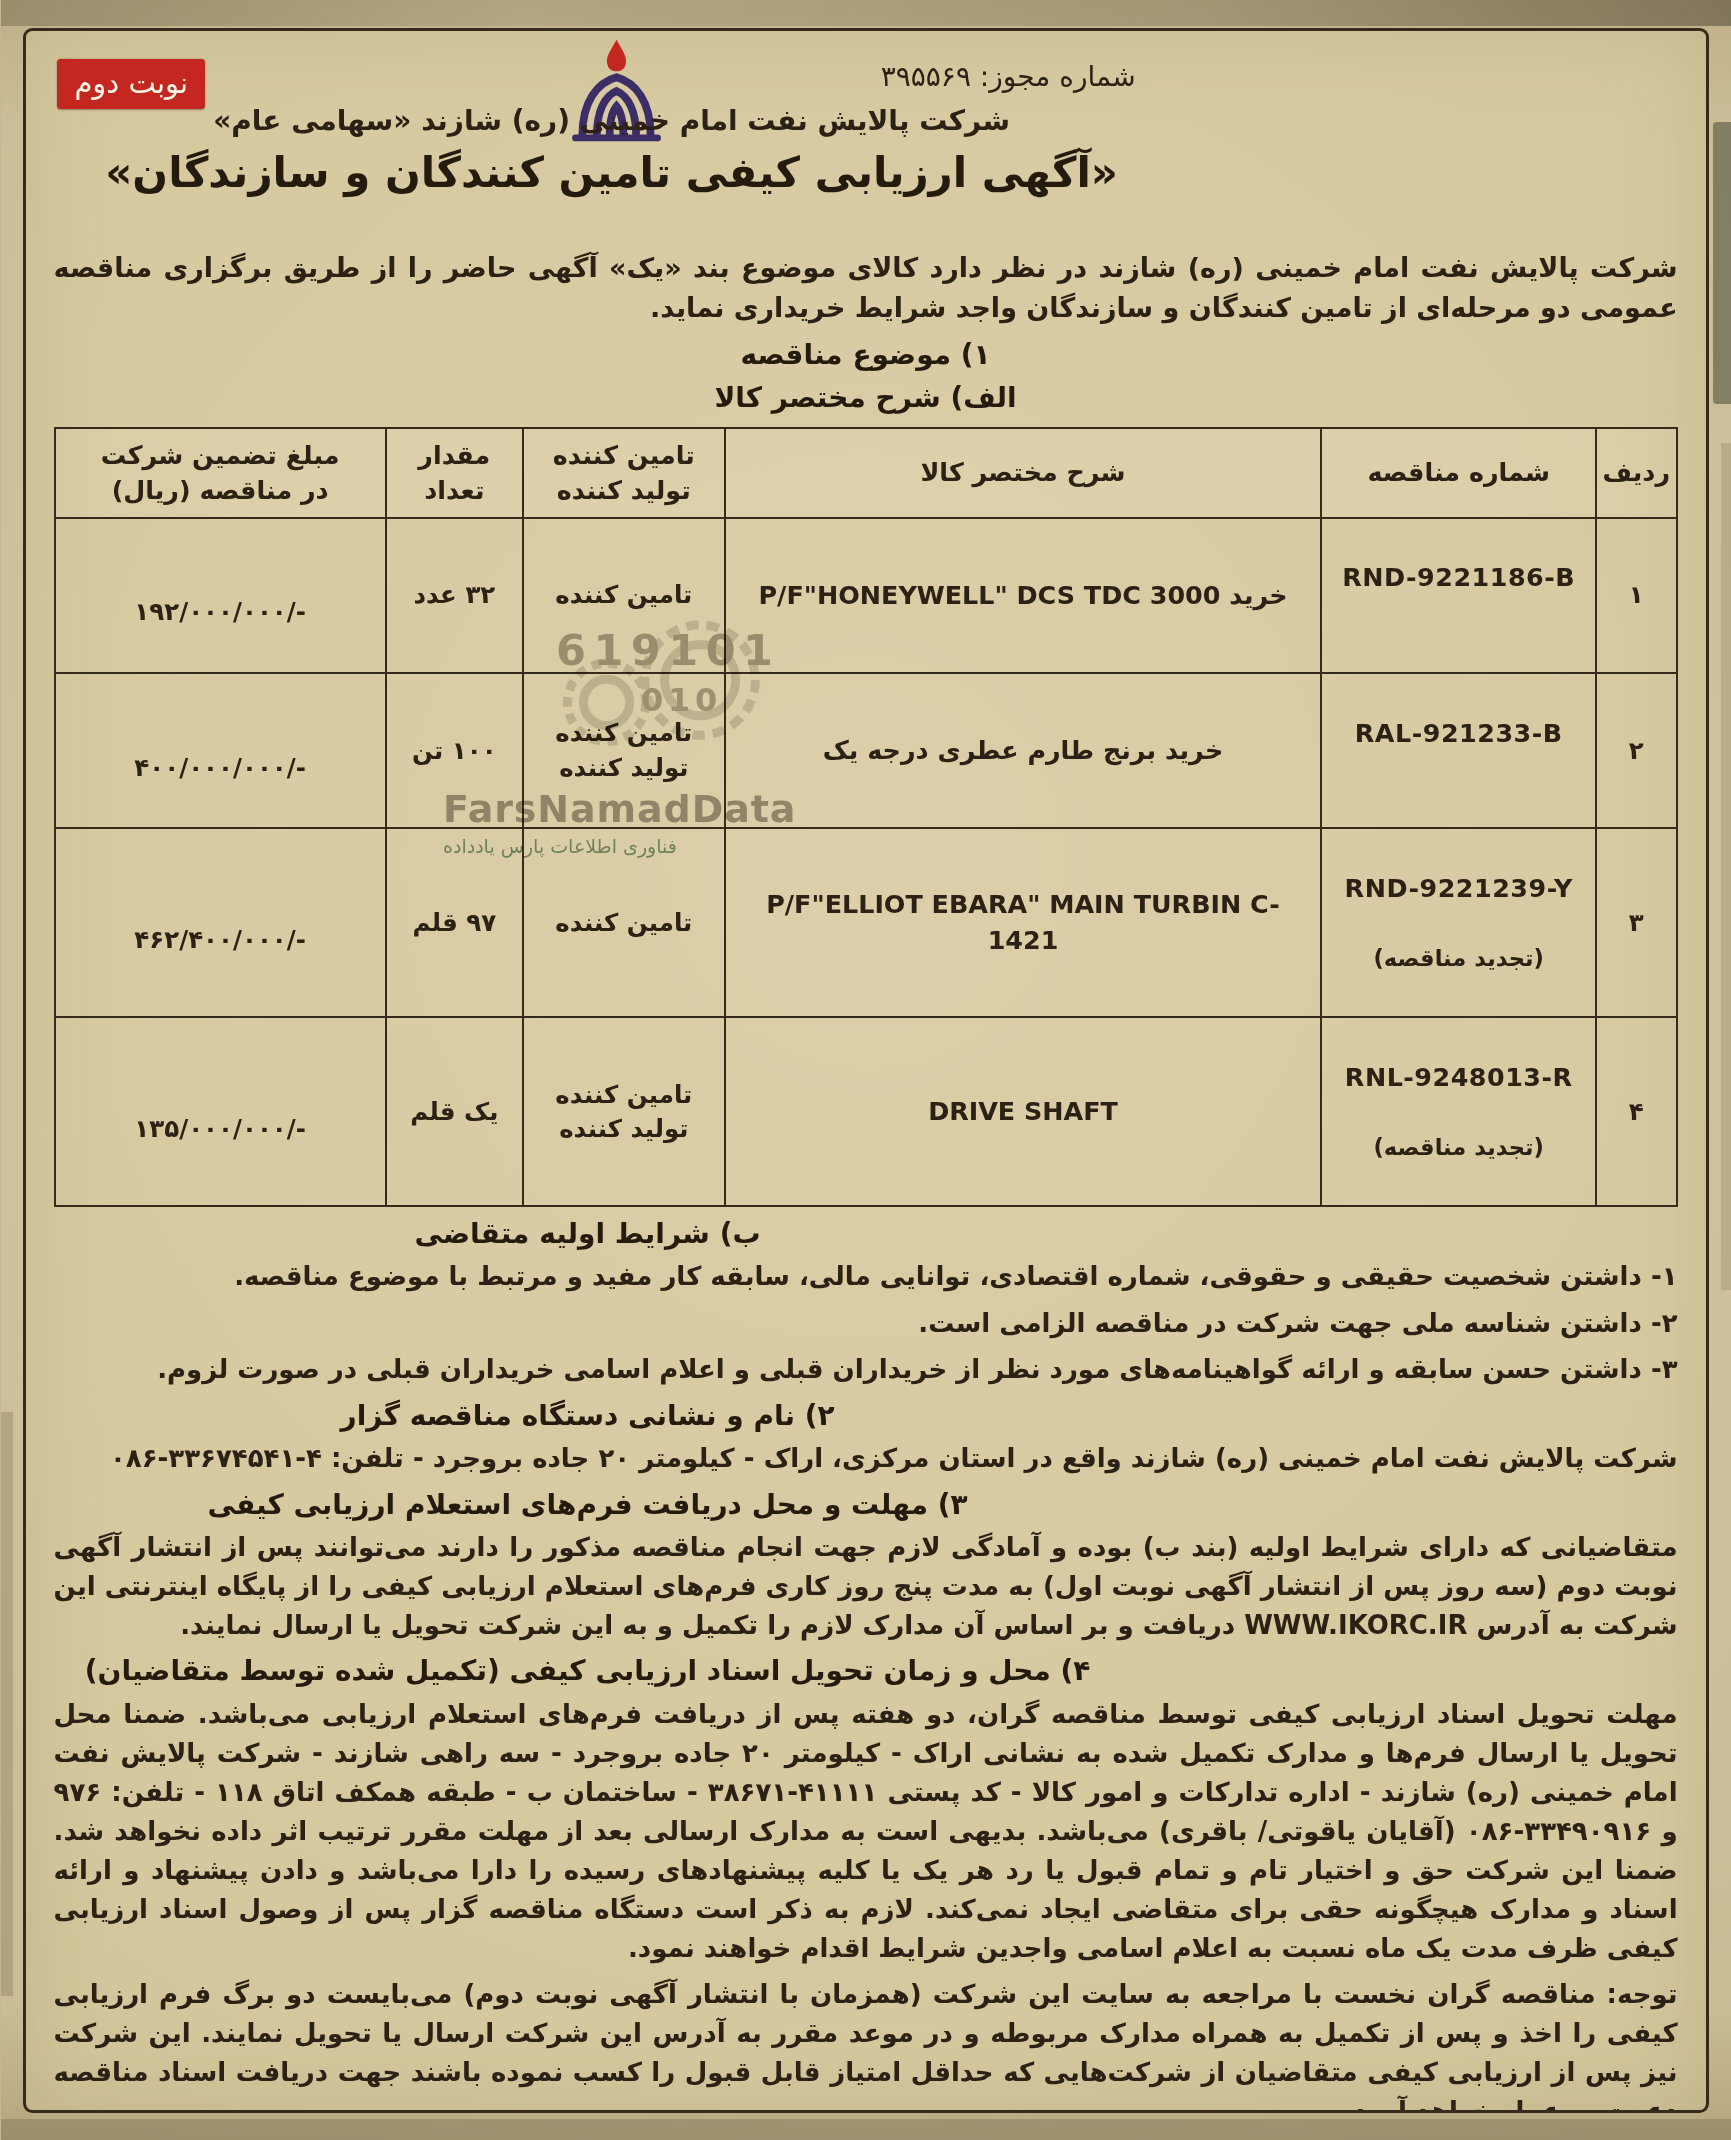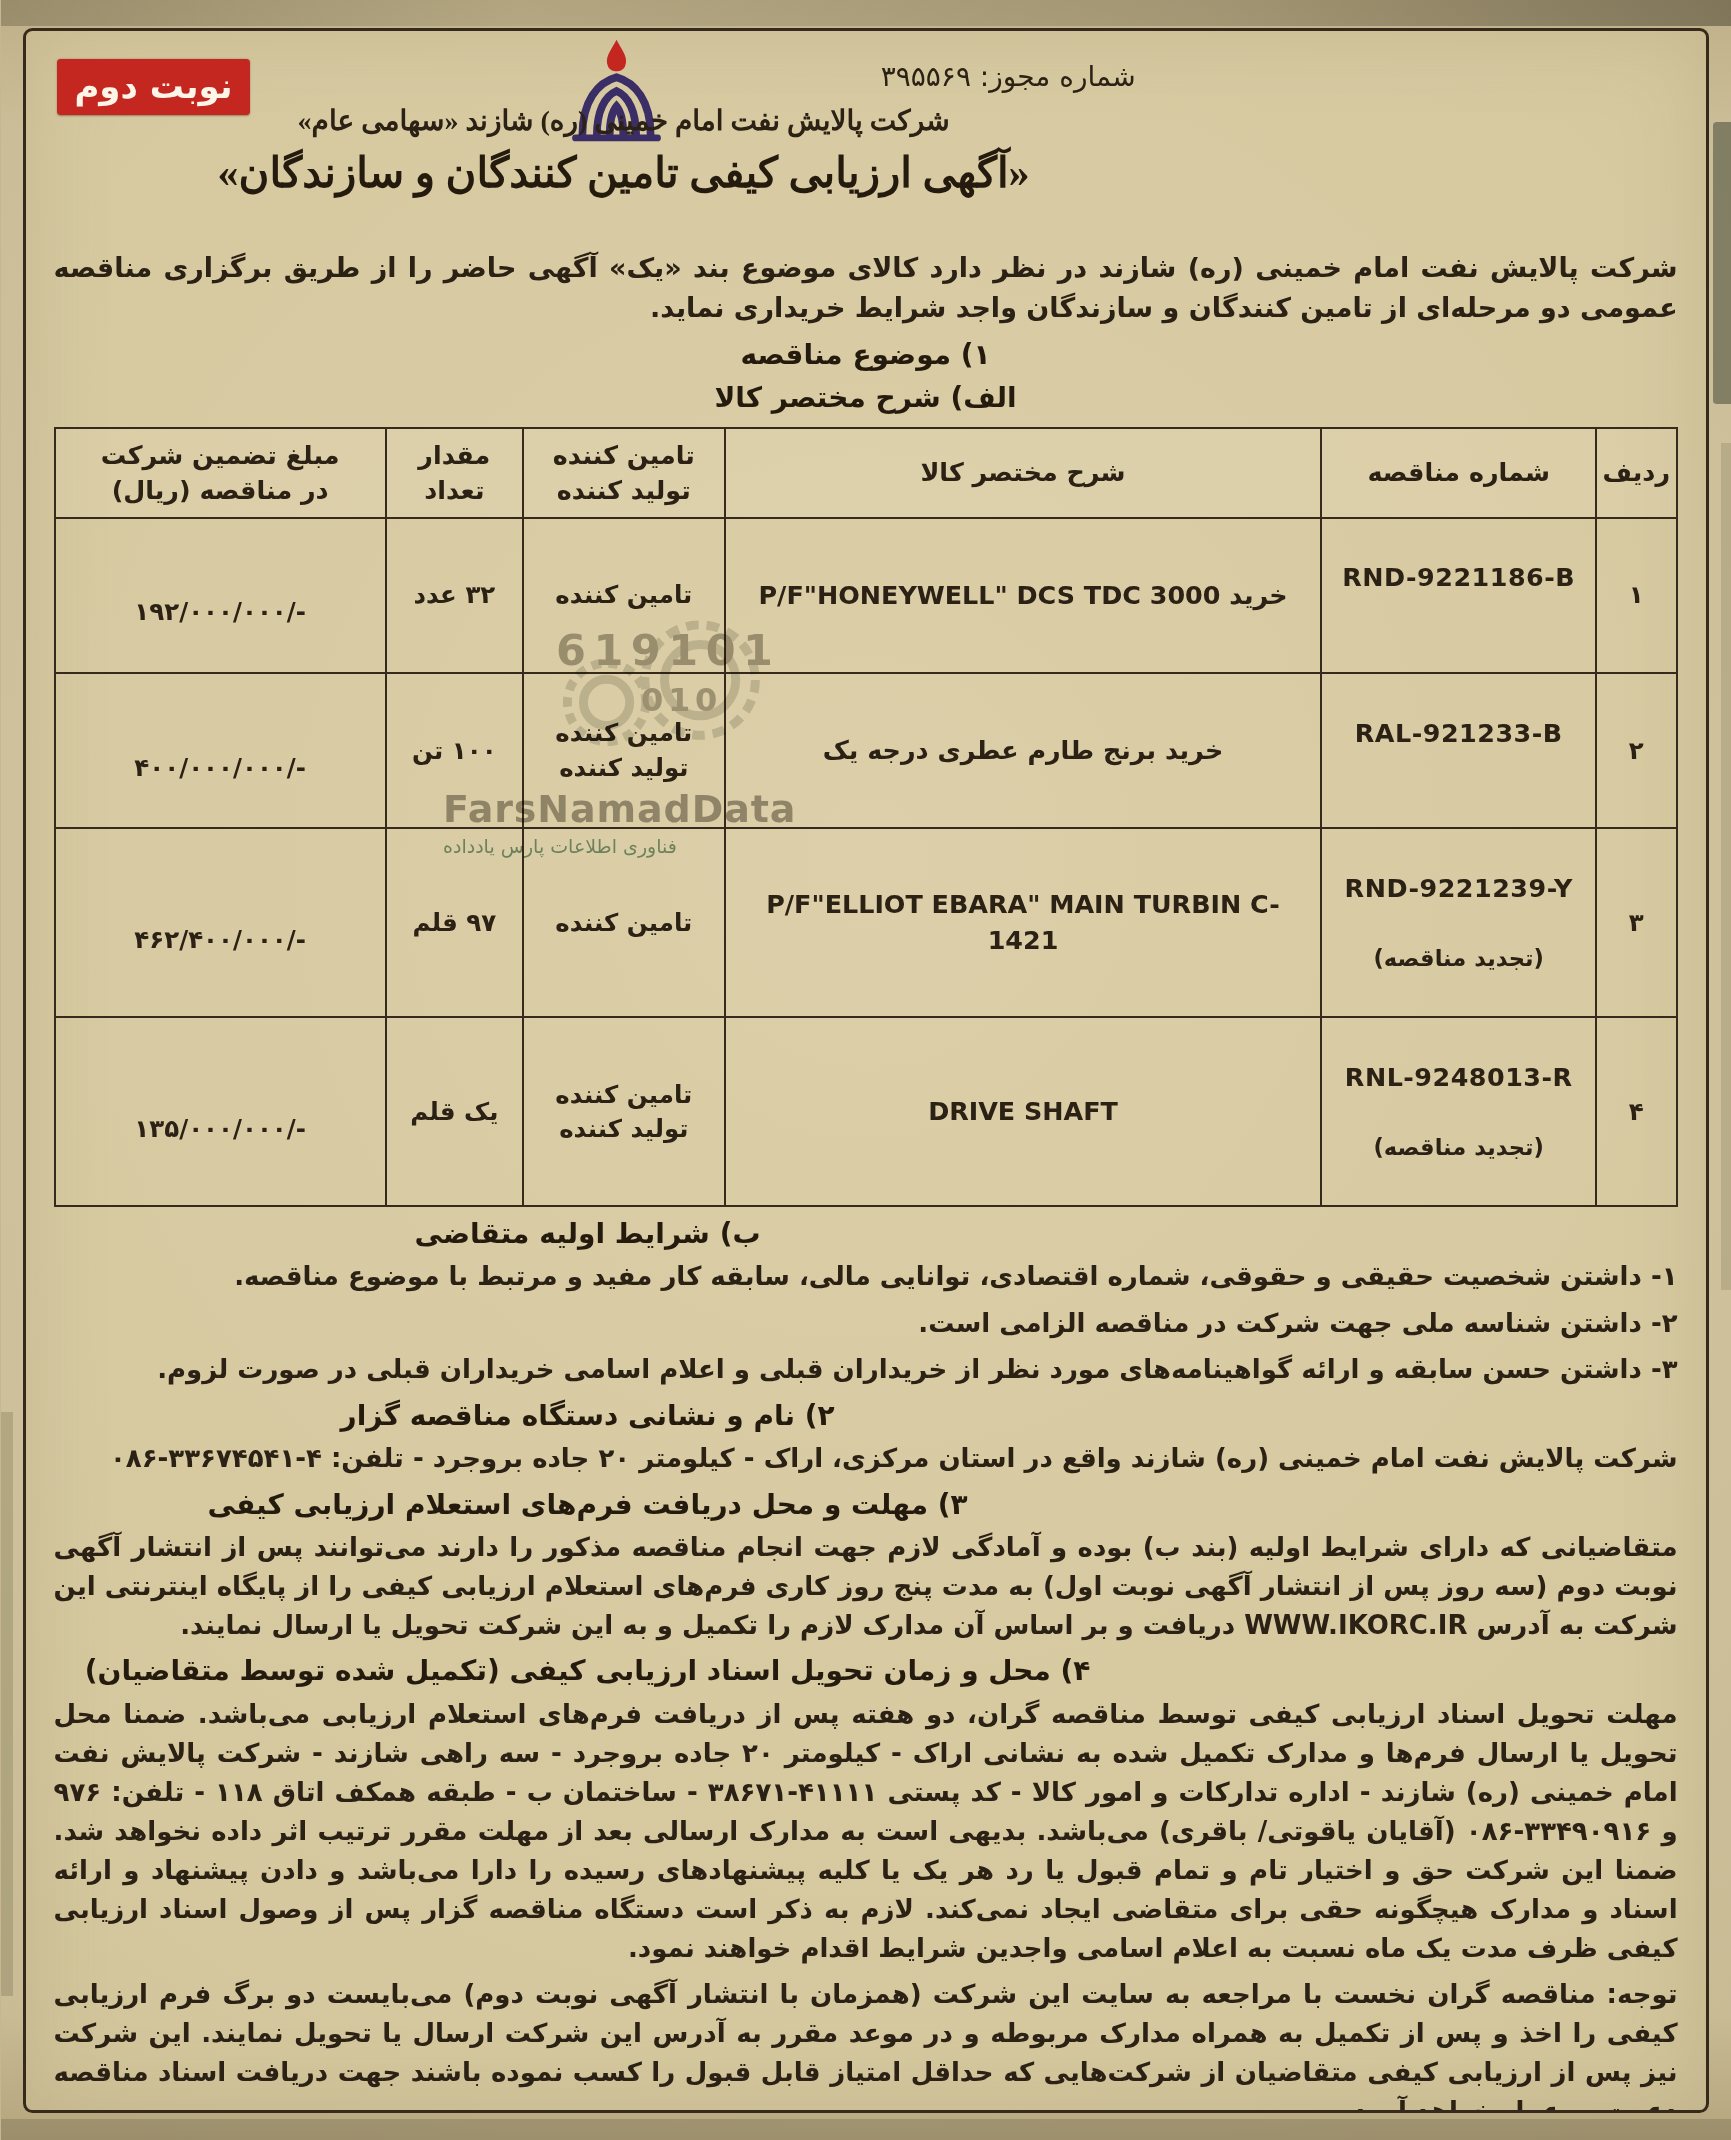--- a/index.html
+++ b/index.html
@@ -35,27 +35,27 @@
     box-shadow: inset 0 0 85px rgba(120,100,60,.18);
     overflow: hidden;
   }
 
   
   .header { position: relative; height: 200px; flex: none; }
   .license { position: absolute; top: 16px; right: 542px; font-size: 28px; font-weight: 400; white-space: nowrap; }
   .badge {
     position: absolute; top: 15px; left: 3.8px;
     background: #c3271f; color: #fdf6e8;
-    font-size: 34px; font-weight: 700; letter-spacing: 0.9px;
+    font-size: 29px; font-weight: 400; letter-spacing: 0.9px;
     padding: 6.6px 17px 9.4px; border-radius: 3.8px;
     box-shadow: 0 0.9px 1.9px rgba(40,20,10,.4);
     white-space: nowrap;
   }
   .logo { position: absolute; top: -5.6px; left: 506px; width: 113px; height: 111px; }
-  .header-text { position: absolute; top: 60px; left: 12px; width: 1116px; text-align: center; font-family: Liberation Serif, serif; }
+  .header-text { position: absolute; top: 60px; left: 0; width: 1116px; text-align: center; }
   .company { font-size: 28px; font-weight: 700; }
   .title { font-size: 42px; font-weight: 900; margin-top: 11.3px; color: #241b0e; }
 
   
   .body-text {
     font-size: 26px; font-weight: 700; line-height: 1.5;
     text-align: justify; text-align-last: right;
     margin-top: 7.5px;
   }
   .intro { margin-top: 3.8px; font-size: 27px; }

